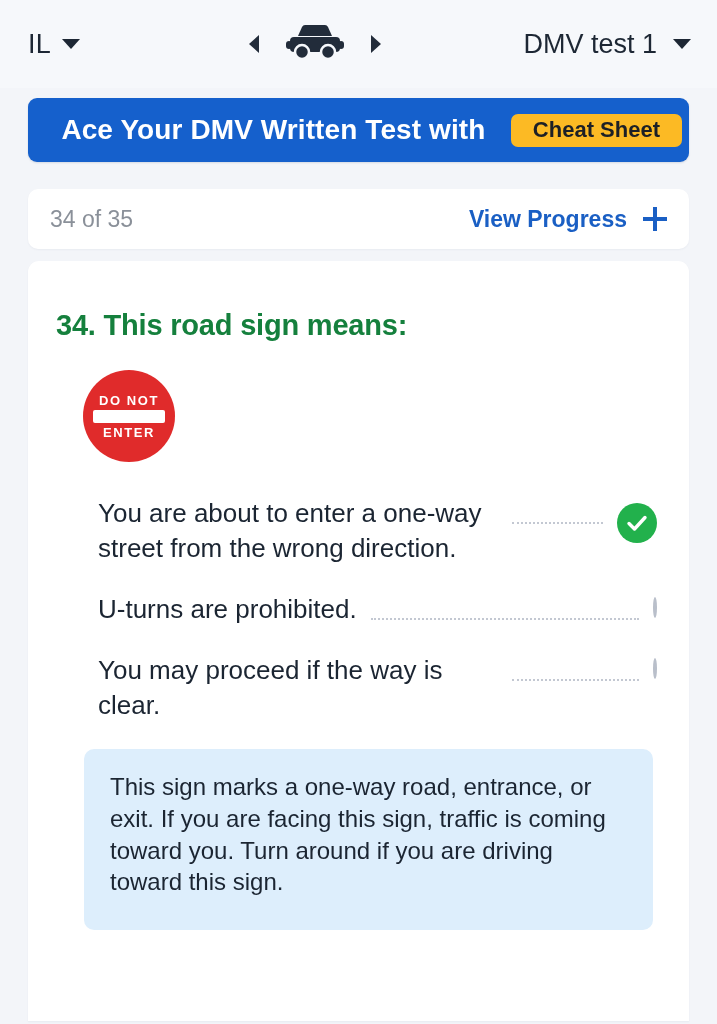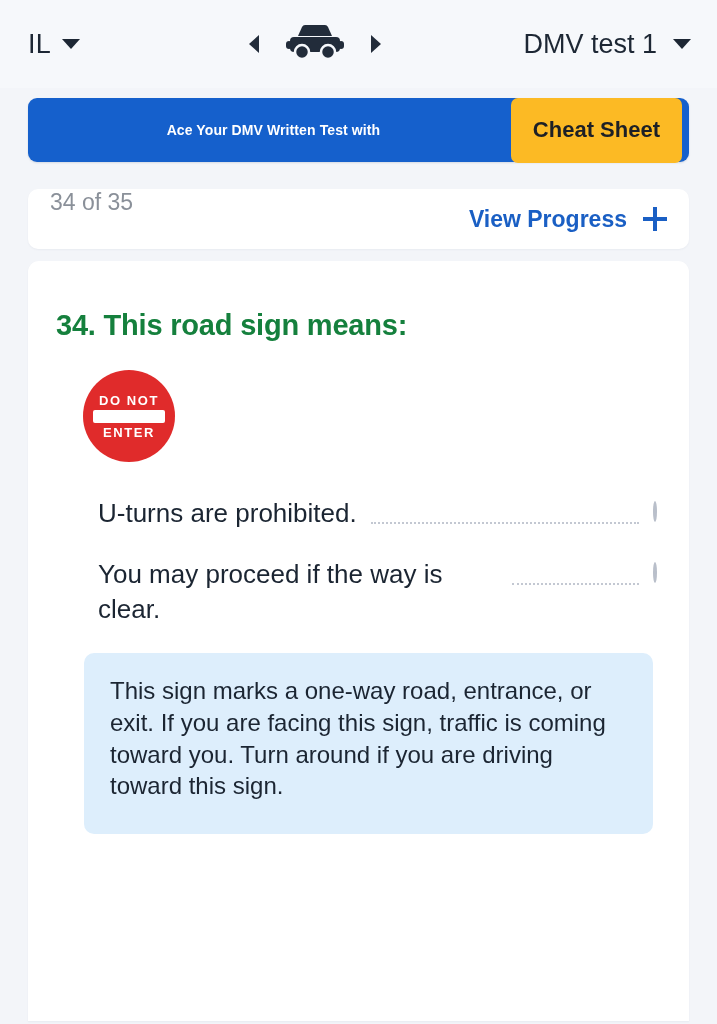--- a/index.html
+++ b/index.html
@@ -91,46 +91,47 @@
     border-radius: 9px;
     display: flex;
     align-items: center;
     padding: 0 7px 0 0;
     box-shadow: 0 1px 2px rgba(20,50,100,0.14);
   }
   .promo-text {
     flex: 1;
     text-align: center;
     color: #ffffff;
-    font-size: 14px;
+    font-size: 28px;
     font-weight: bold;
     letter-spacing: 0.1px;
     padding-left: 8px;
   }
   .promo-btn {
     background: #fcba24;
     color: #1d2026;
     font-size: 22px;
     font-weight: bold;
     border: none;
     border-radius: 7px;
-    height: 65px;
+    height: 33px;
     padding: 0 22px;
     cursor: pointer;
     font-family: "Liberation Sans", sans-serif;
     white-space: nowrap;
   }
 
   
   .progress-card {
     margin: 27px 28px 0 28px;
     height: 60px;
     background: #ffffff;
     border-radius: 10px;
     display: flex;
+    align-items: center;
     justify-content: space-between;
     padding: 0 22px 0 22px;
     box-shadow: 0 1px 2px rgba(30,50,90,0.05);
   }
   .progress-count {
     font-size: 23px;
     color: #8a9099;
   }
   .progress-link {
     display: flex;
@@ -315,20 +316,31 @@
     <div class="sign-wrap">
       <div class="sign">
         <span class="sign-text">DO NOT</span>
         <span class="sign-bar"></span>
         <span class="sign-text">ENTER</span>
       </div>
     </div>
 
     <div class="answers">
 
+      <div class="answer-row">
+        <span class="answer-text">You are about to enter a one-way street from the wrong direction.</span>
+        <span class="leader"></span>
+        <span class="marker">
+          <span class="radio-correct">
+            <svg width="24" height="24" viewBox="0 0 24 24" xmlns="http://www.w3.org/2000/svg">
+              <path d="M4 12.5 L9.5 18 L20 6.5" fill="none" stroke="#ffffff" stroke-width="3.4" stroke-linecap="round" stroke-linejoin="round"></path>
+            </svg>
+          </span>
+        </span>
+      </div>
 
       <div class="answer-row">
         <span class="answer-text">U-turns are prohibited.</span>
         <span class="leader"></span>
         <span class="marker">
           <span class="radio-empty"></span>
         </span>
       </div>
 
       <div class="answer-row">

